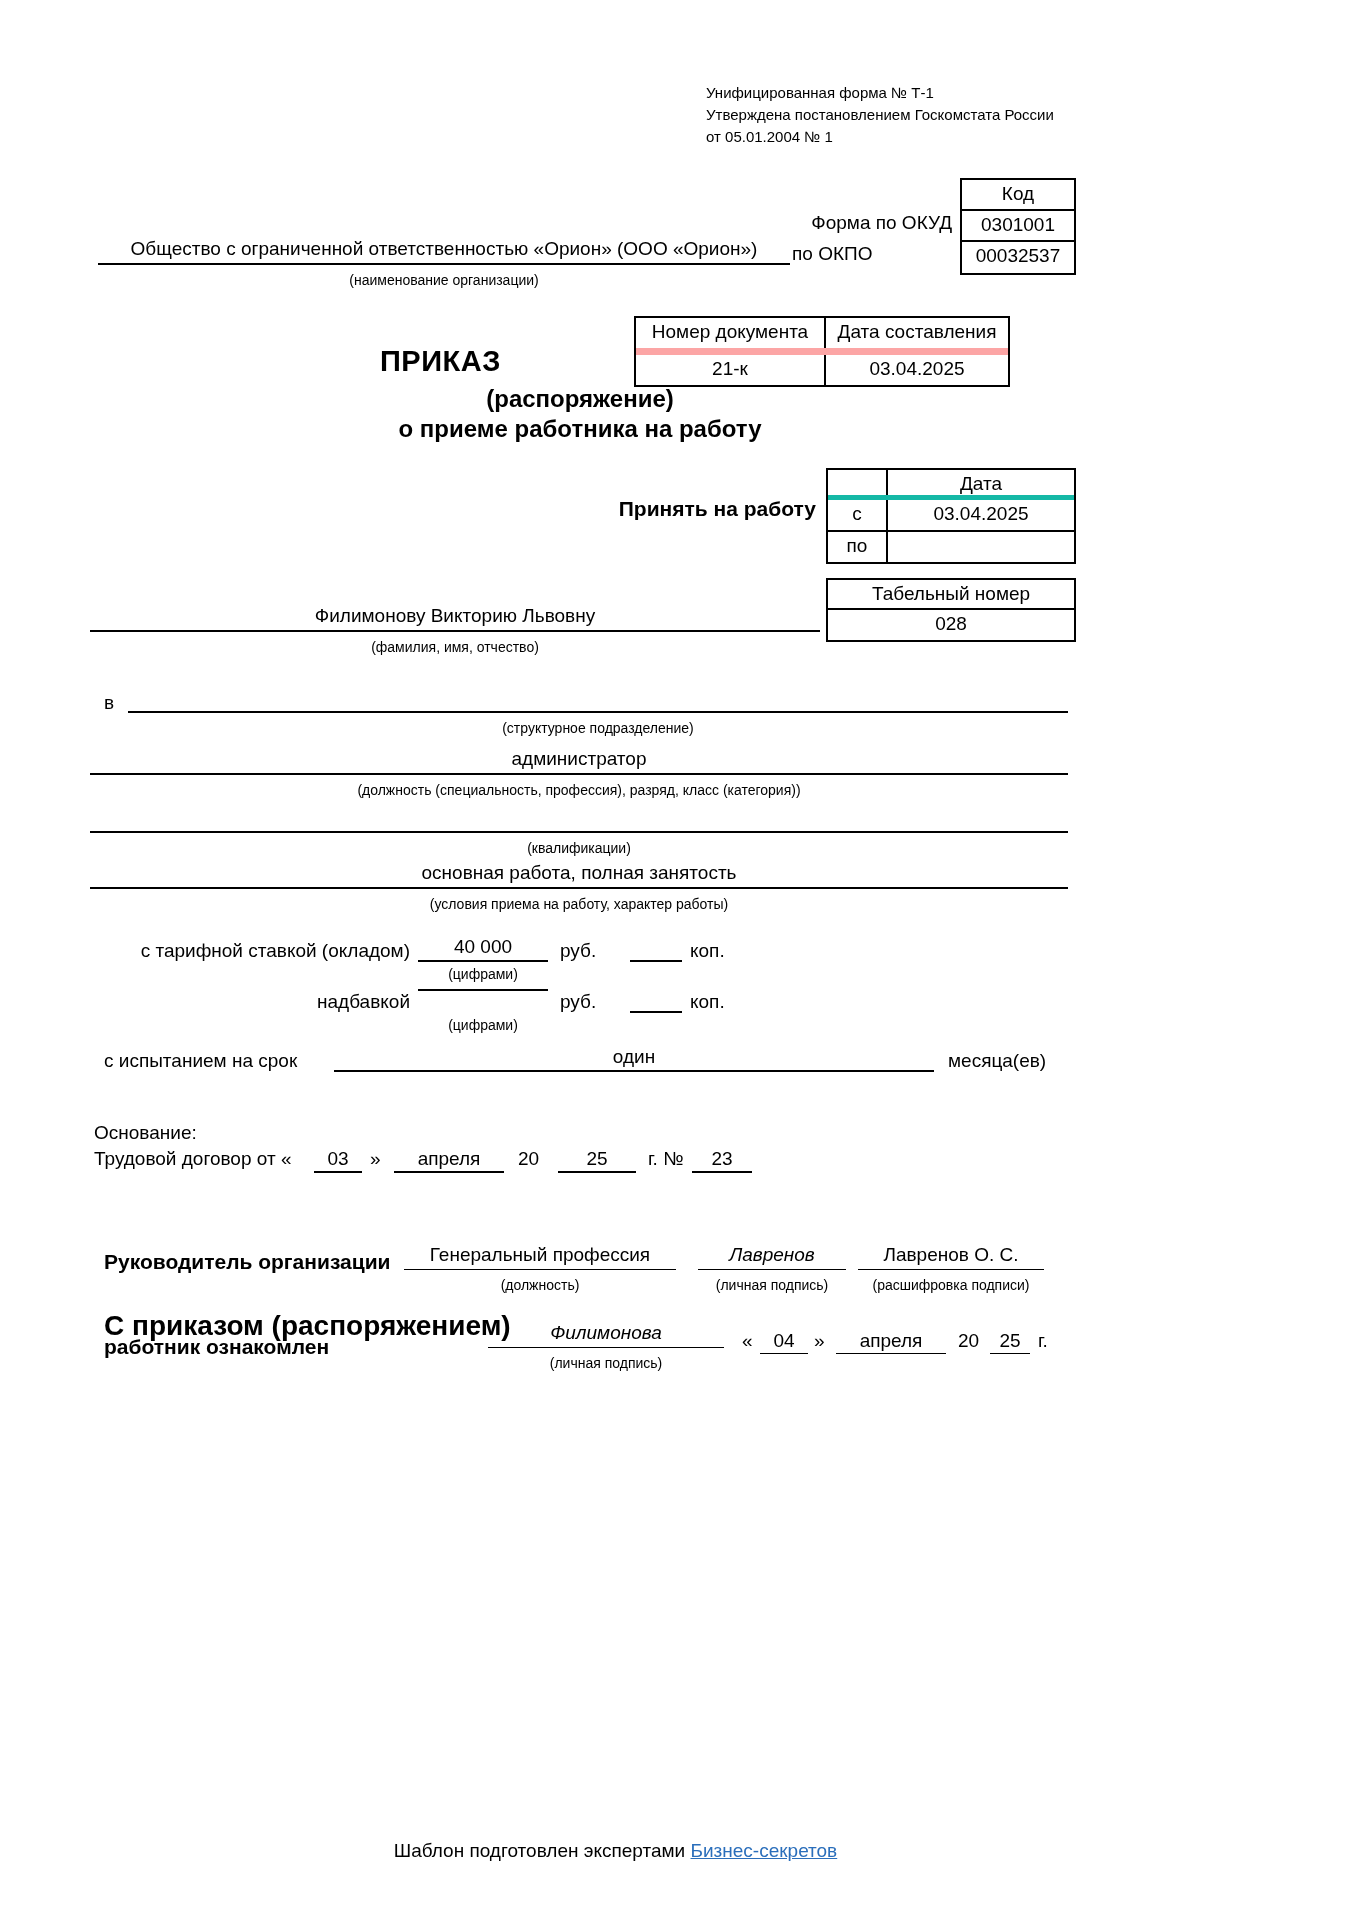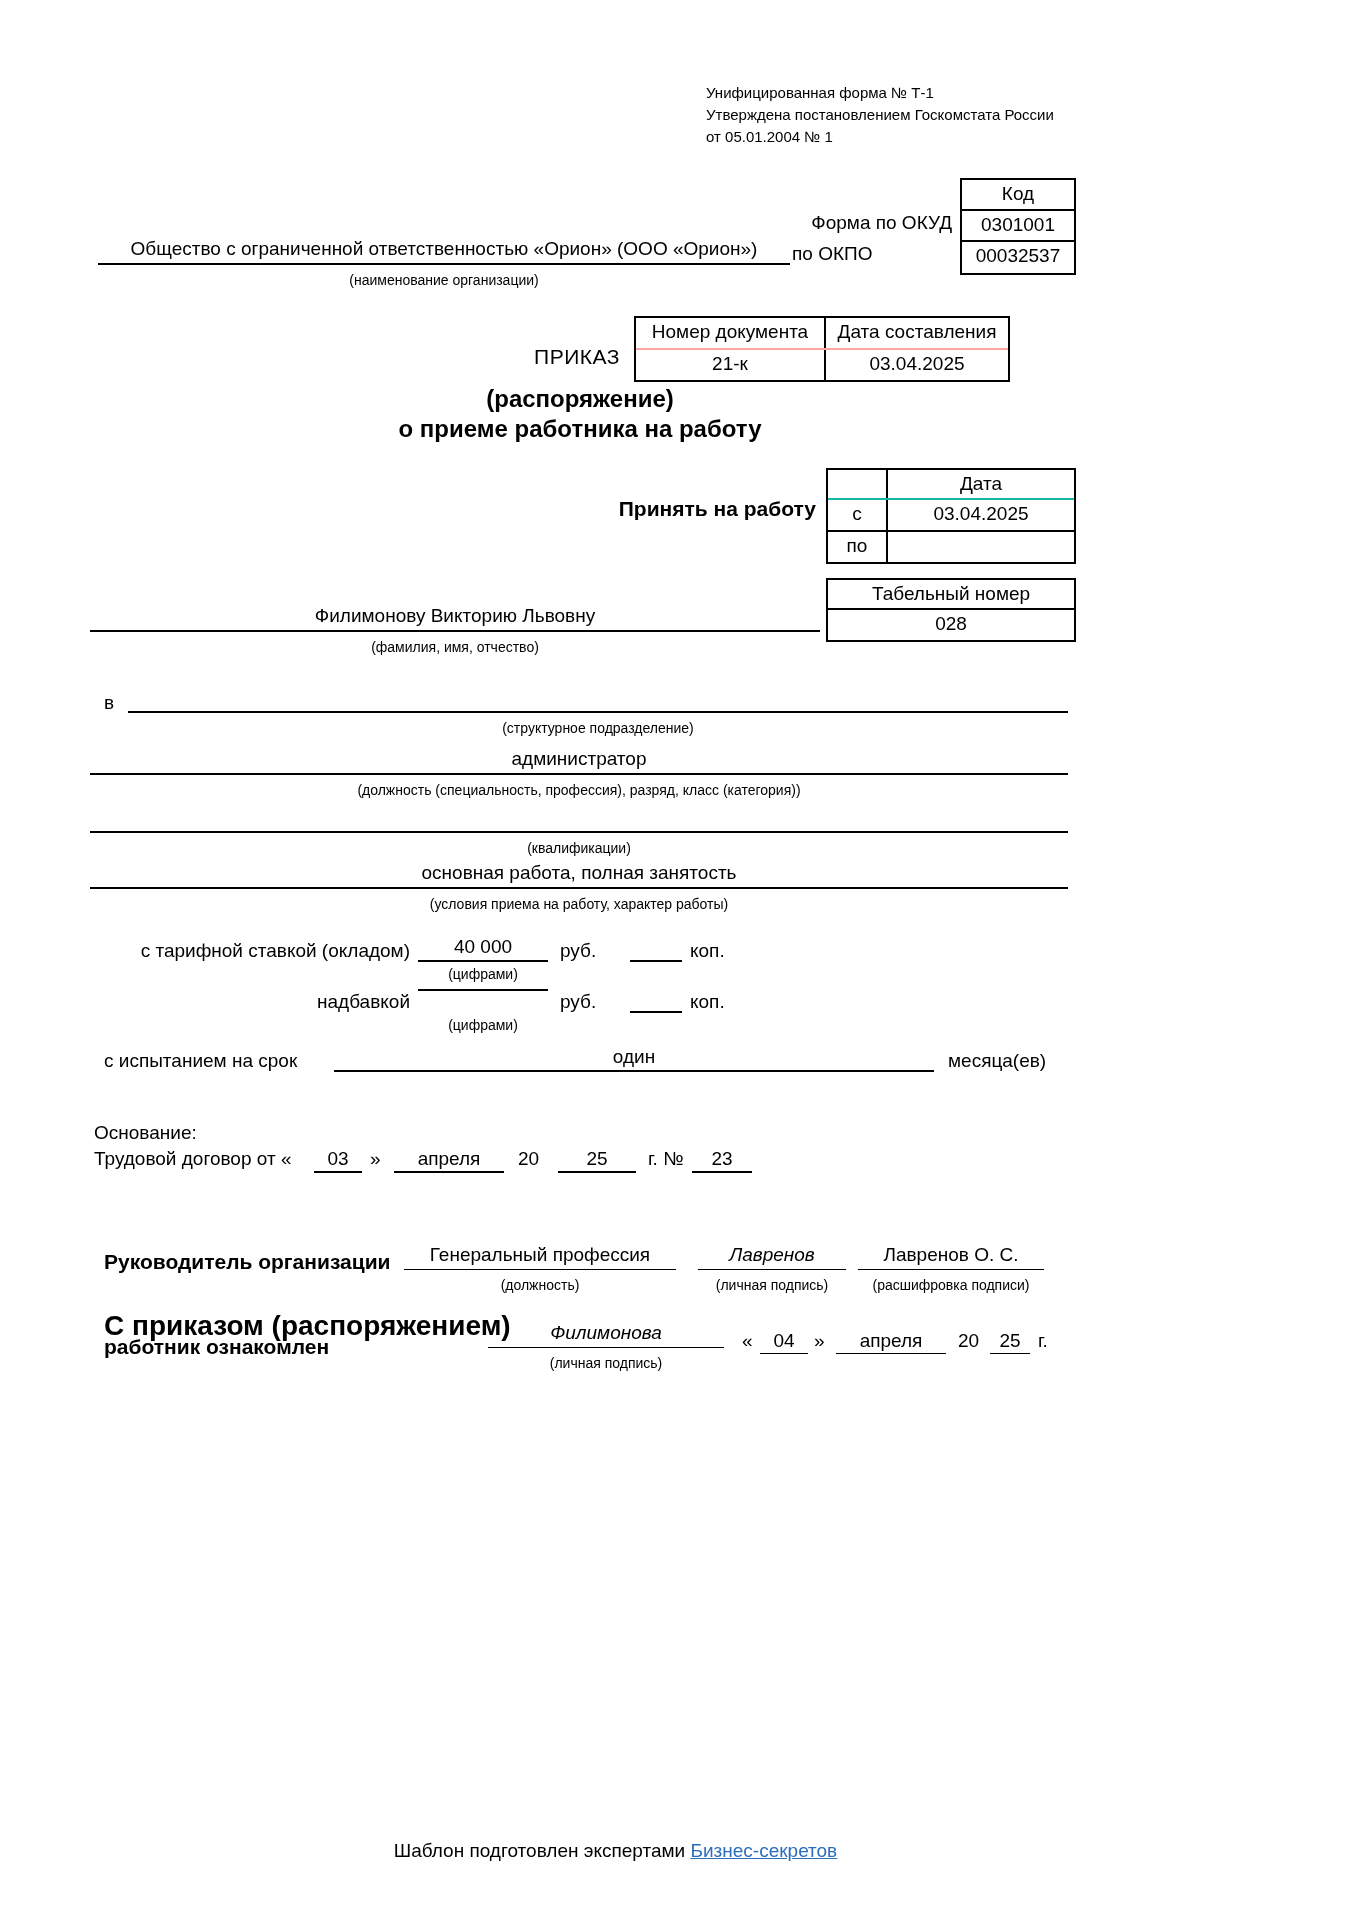--- a/index.html
+++ b/index.html
@@ -45,44 +45,44 @@
 
   .okud-lbl { top: 212px; left: 660px; width: 292px; text-align: right; font-size: 19px; }
   .okpo-lbl { top: 243px; left: 792px; width: 160px; text-align: left; font-size: 19px; }
 
   
   .org { top: 238px; left: 98px; width: 692px; }
 
   
   .doctable { top: 316px; left: 634px; width: 376px; border: 2px solid #000; }
   .doctable .row { display: flex; }
-  .doctable .row:first-child { border-bottom: 2px solid #fca5a5; }
+  .doctable .row:first-child { border-bottom: 7px solid #fca5a5; }
   .doctable .c1 { width: 190px; border-right: 2px solid #000; }
   .doctable .c2 { width: 182px; }
   .doctable .cell {
     height: 30px; line-height: 27px; text-align: center; font-size: 19px;
   }
 
-  .prikaz { top: 345px; left: 380px; width: 240px; text-align: right;
-            font-size: 21px; font-weight: normal; letter-spacing: .5px; }
+  .prikaz { top: 345px; left: 380px; width: 240px; text-align: left;
+            font-size: 29px; font-weight: bold; letter-spacing: .5px; }
   .subt1 { top: 385px; left: 200px; width: 760px; text-align: center;
            font-size: 24px; font-weight: bold; }
   .subt2 { top: 415px; left: 200px; width: 760px; text-align: center;
            font-size: 24px; font-weight: bold; }
 
   
   .hiretable { top: 468px; left: 826px; width: 250px; border: 2px solid #000; }
   .hiretable .r { display: flex; border-bottom: 2px solid #000; }
   .hiretable .r:last-child { border-bottom: none; }
   .hiretable .k { width: 60px; border-right: 2px solid #000;
                   height: 30px; line-height: 27px; text-align: center; font-size: 19px; }
   .hiretable .v { width: 186px; height: 30px; line-height: 27px;
                   text-align: center; font-size: 19px; }
   .hiretable .hdr { height: 30px; line-height: 27px; text-align: center;
-                    font-size: 19px; border-bottom: 2px solid #14b8a6; }
+                    font-size: 19px; border-bottom: 5px solid #14b8a6; }
   .hiretable .hdr .k2 { width: 60px; border-right: 2px solid #000; }
 
   .hirelbl { top: 497px; left: 560px; width: 256px; text-align: right;
              font-size: 21px; font-weight: bold; }
 
   
   .tabtable { top: 578px; left: 826px; width: 250px; border: 2px solid #000; }
   .tabtable div { height: 30px; line-height: 27px; text-align: center;
                   font-size: 19px; border-bottom: 2px solid #000; }
   .tabtable div:last-child { border-bottom: none; }

